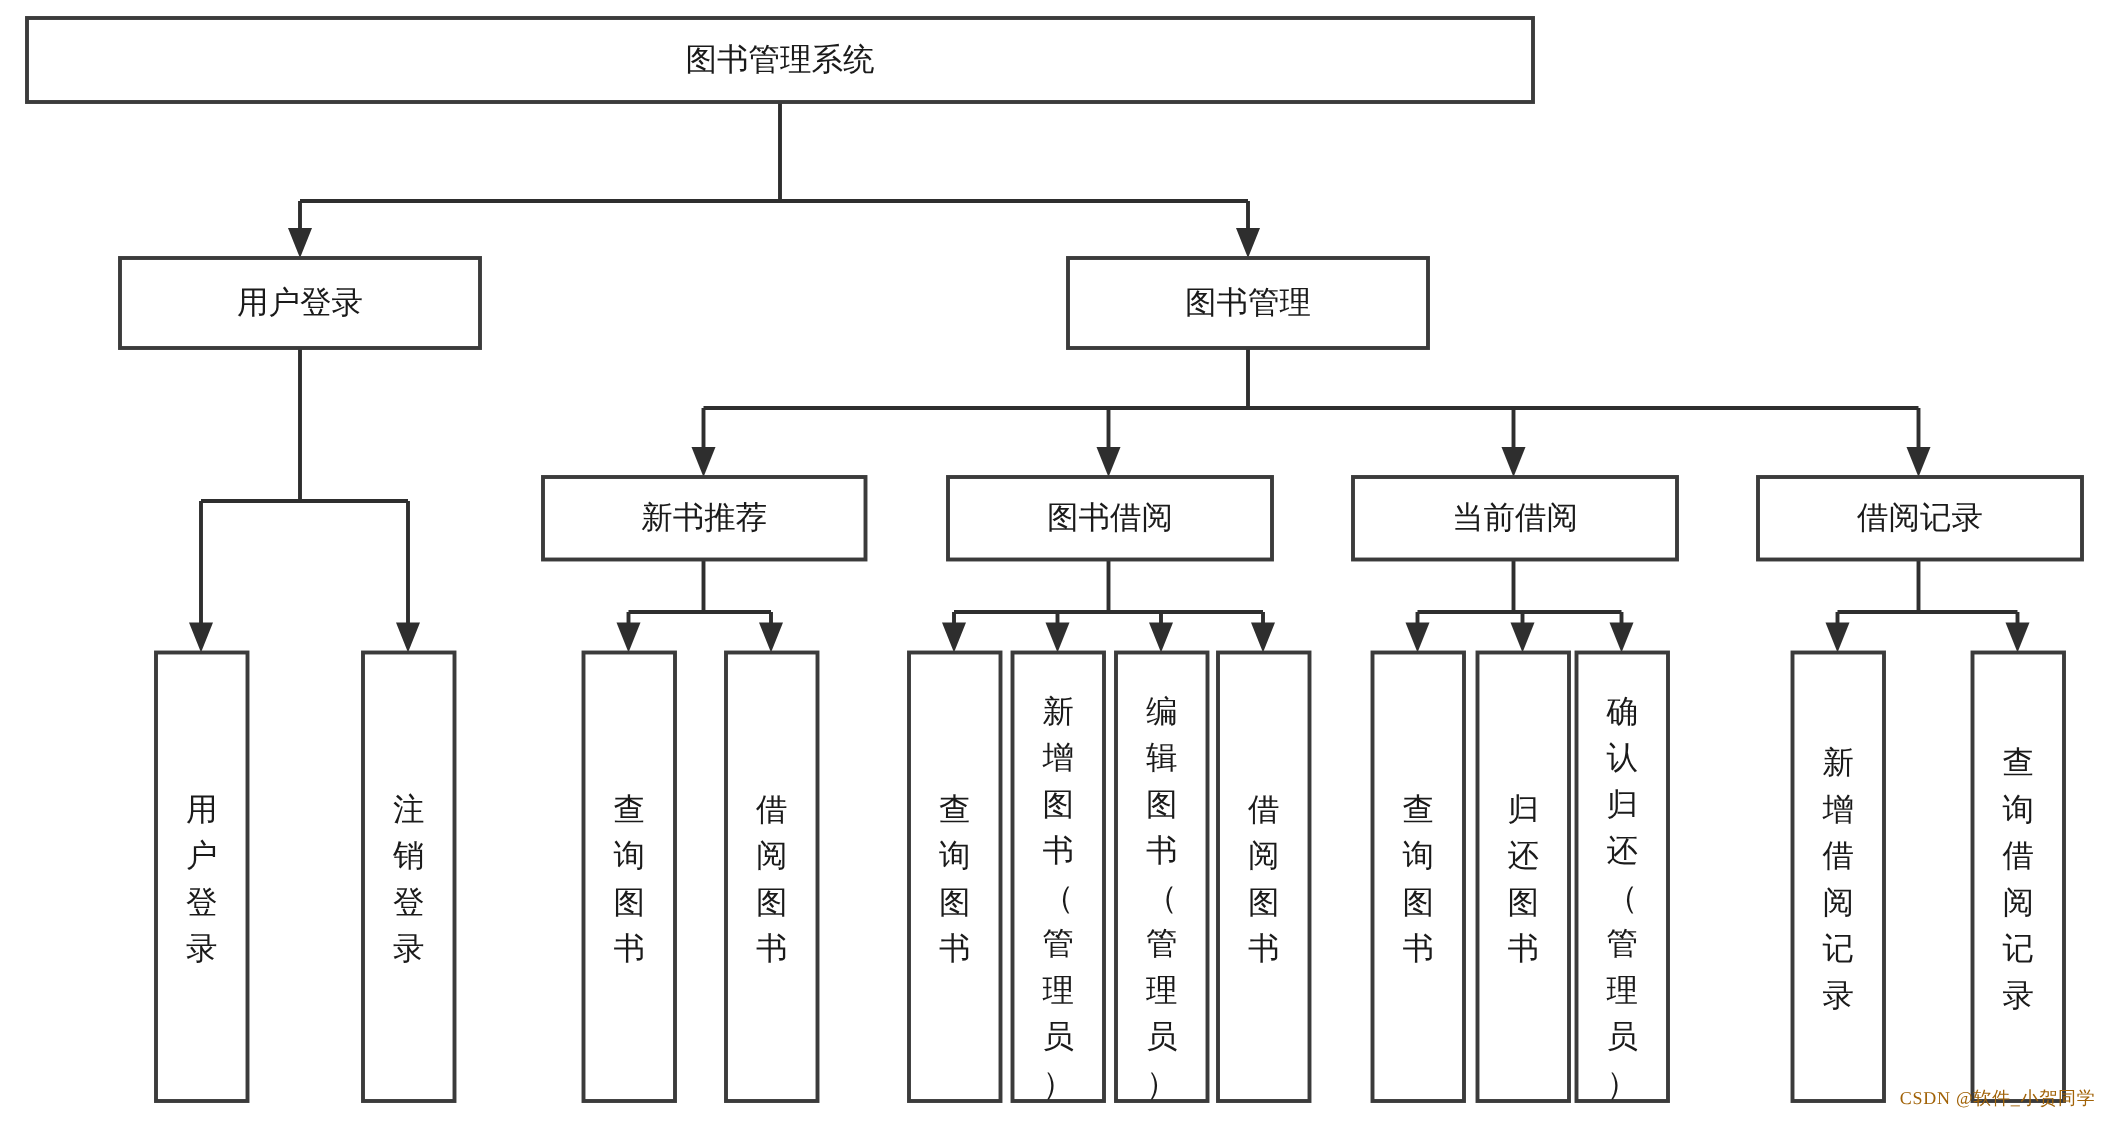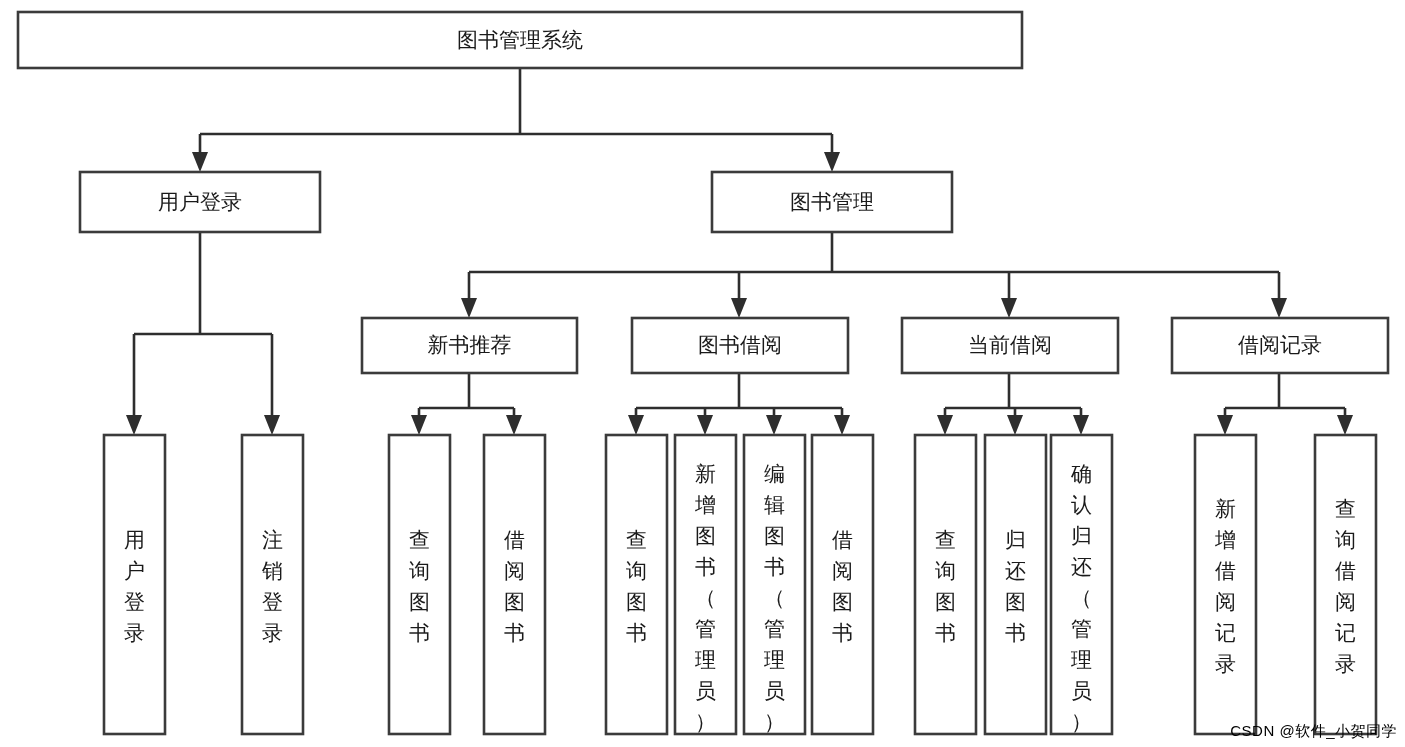--- a/index.html
+++ b/index.html
@@ -54,23 +54,23 @@
   .node-label-v {
     font-family: "Liberation Sans", "DejaVu Sans", sans-serif;
     font-size: 21px;
     fill: #1a1a1a;
     text-anchor: middle;
   }
   .watermark-text {
     position: absolute;
     right: 8px;
     bottom: 6px;
-    font-family: Liberation Sans, sans-serif;
-    font-size: 15px;
-    color: #000000;
+    font-family: Liberation Serif, serif;
+    font-size: 12px;
+    color: #a16207;
     letter-spacing: 0.5px;
     white-space: nowrap;
     user-select: none;
   }
 </style>
 </head>
 <body>
 
 <div id="diagram-root">
   <svg class="diagram-canvas" id="diagram-canvas" viewBox="0 0 1405 747" xmlns="http://www.w3.org/2000/svg">

